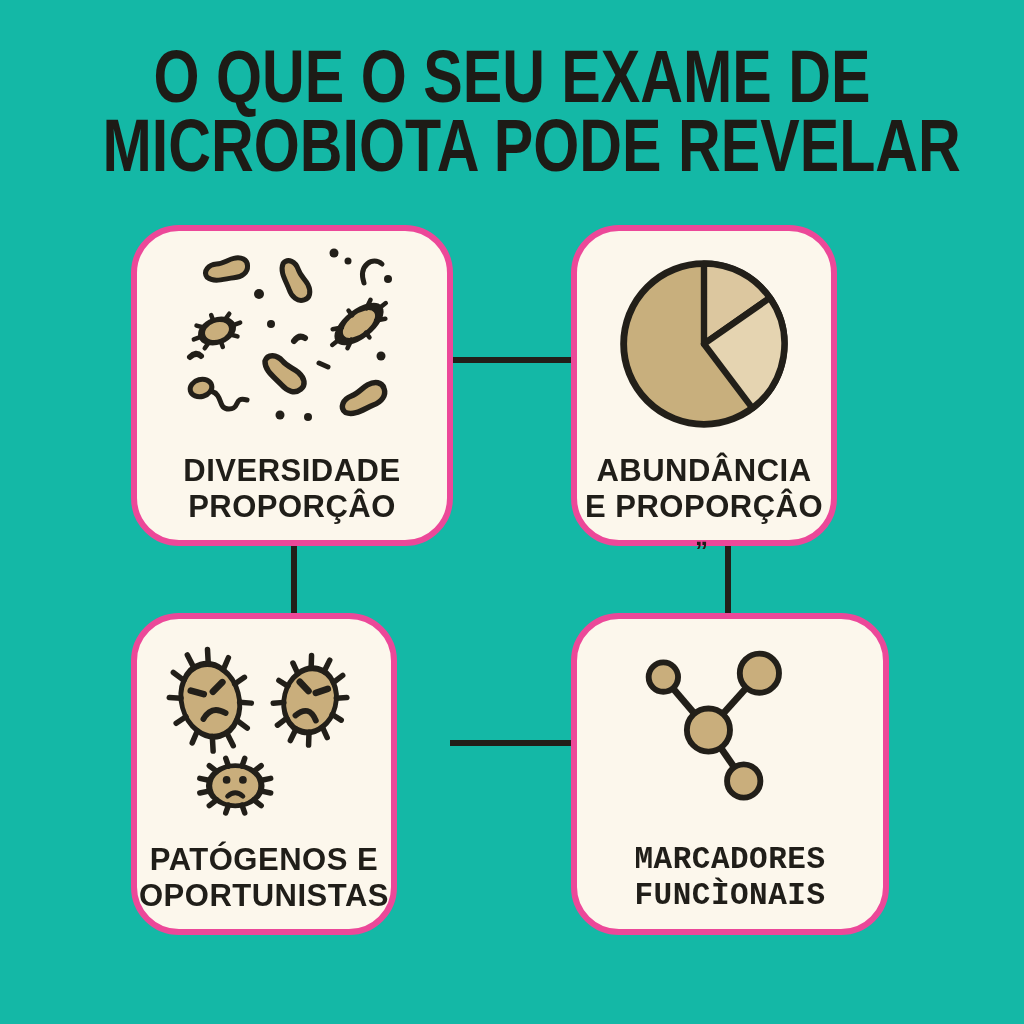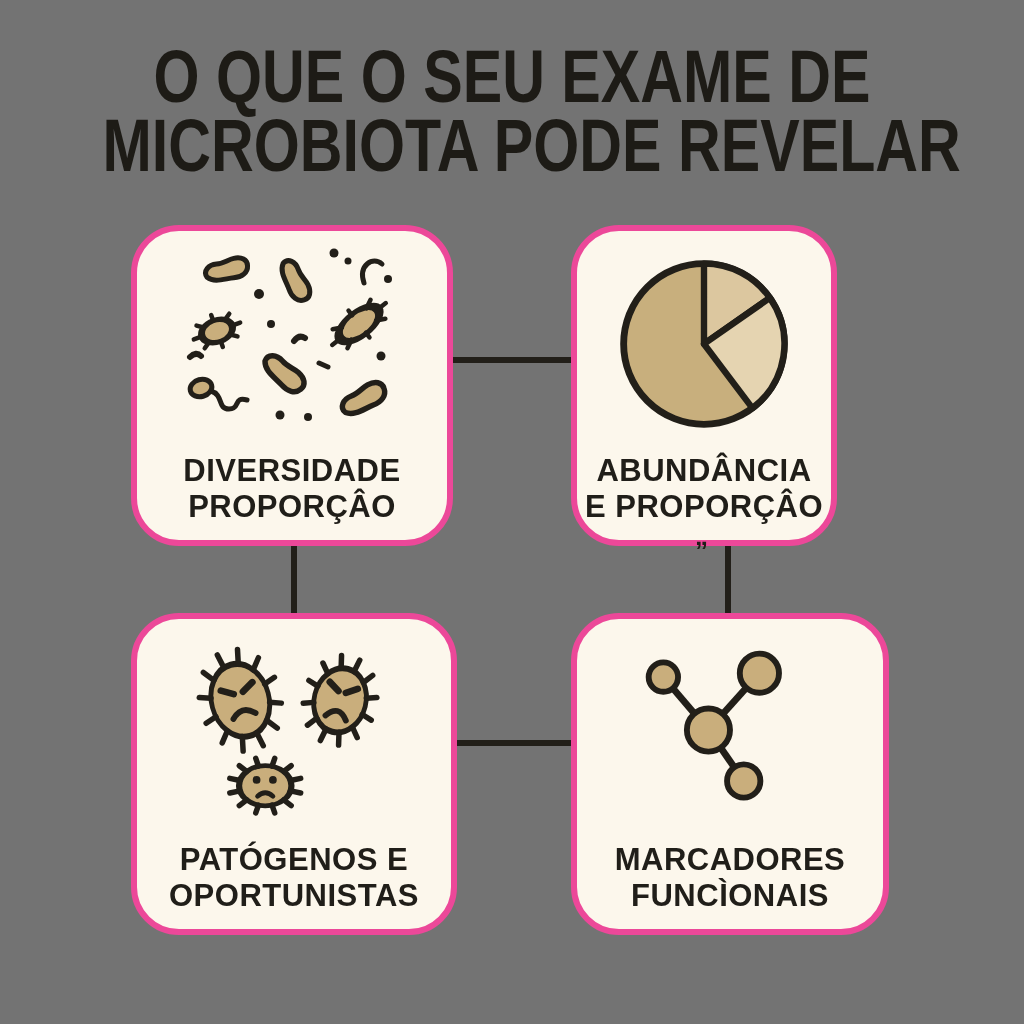--- a/index.html
+++ b/index.html
@@ -1,26 +1,26 @@
 <!DOCTYPE html>
 <html><head>
 <meta charset="utf-8">
 <style>
   html,body{margin:0;padding:0;width:1024px;height:1024px;overflow:hidden;}
   body{background:#FBF4E4;font-family:"Liberation Sans",sans-serif;}
-  .canvas{position:relative;width:1024px;height:1024px;background:#737373;}
+  .canvas{position:relative;width:1024px;height:1024px;background:#14b8a6;}
   .title{position:absolute;top:42px;left:0;width:100%;text-align:center;
          font-weight:700;color:#1D1B16;font-size:74px;line-height:69px;}
   .title-line{transform:scaleX(0.8);transform-origin:50% 50%;white-space:nowrap;}
   .card{position:absolute;box-sizing:border-box;border:6px solid #ec4899;border-radius:48px;
         background:#FCF7EC;display:flex;flex-direction:column;align-items:center;}
   #card-1{left:131px;top:225px;width:322px;height:321px;}
   #card-2{left:571px;top:225px;width:266px;height:321px;}
-  #card-3{left:131px;top:613px;width:326px;height:322px;}
-  #card-4{left:571px;top:613px;width:318px;height:322px;}
+  #card-3{left:131px;top:613px;width:266px;height:322px;}
+  #card-4{left:571px;top:613px;width:318px;height:322px;font-family:Liberation Mono, monospace;}
   .icon-wrap{flex:1 1 auto;display:flex;align-items:center;justify-content:center;width:100%;}
   .card-label{margin-bottom:15px;text-align:center;font-weight:700;font-size:31px;
               line-height:36px;letter-spacing:0.5px;color:#201E19;white-space:nowrap;}
   .connector{position:absolute;background:#221F19;}
   #conn-top{left:450px;top:357px;width:124px;height:6px;}
   #conn-bottom{left:450px;top:740px;width:124px;height:6px;}
   #conn-left{left:291px;top:543px;width:6px;height:73px;}
   #conn-right{left:725px;top:543px;width:6px;height:73px;}
   .stray{position:absolute;left:118px;top:290px;font-weight:700;font-size:26px;color:#201E19;}
   .tan{fill:#C9AE7C;stroke:#221F19;stroke-width:5;stroke-linejoin:round;}

